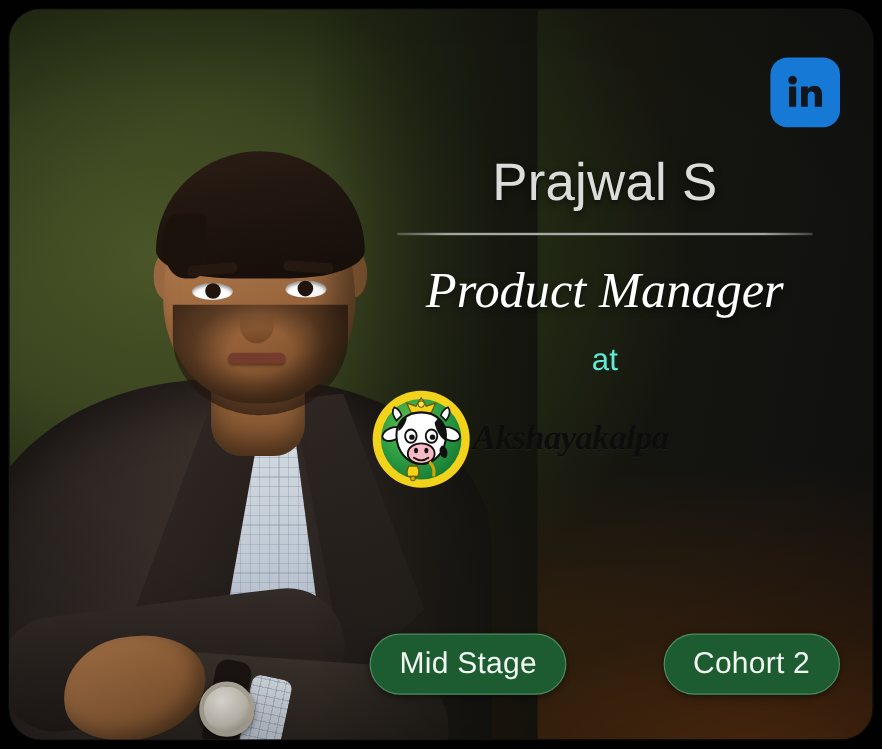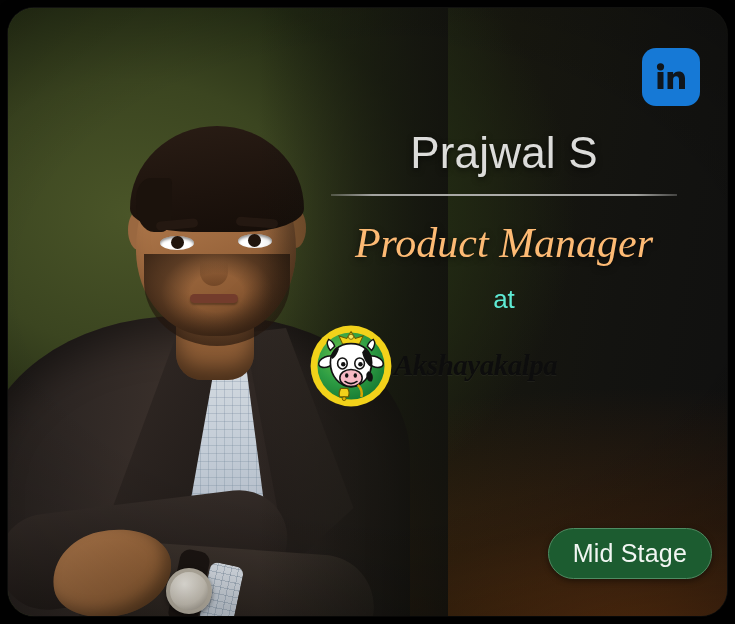--- a/index.html
+++ b/index.html
@@ -289,21 +289,21 @@
     height: 2px;
     margin: 18px auto 0 auto;
     background: linear-gradient(90deg, rgba(160,160,158,0.35) 0%, #a3a3a0 12%, #adadaa 50%, #a3a3a0 88%, rgba(160,160,158,0.35) 100%);
   }
   .role {
     margin-top: 24px;
     font-family: "Liberation Serif", "DejaVu Serif", serif;
     font-style: italic;
     font-size: 42px;
     font-weight: 400;
-    color: #fdba74;
+    color: #ffffff;
     line-height: 1.1;
     text-shadow: 0 2px 6px rgba(0,0,0,0.55);
   }
   .at {
     margin-top: 18px;
     font-size: 26px;
     color: #5eead4;
   }
 
   
@@ -326,25 +326,25 @@
     font-weight: 700;
     font-size: 29px;
     color: #0d0d0d;
     letter-spacing: -0.5px;
     text-shadow: 0 1px 0 rgba(255,255,255,0.04);
   }
 
   
   .badges {
     position: absolute;
-    left: 312px;
+    left: 300px;
     top: 520px;
     width: 392px;
     display: flex;
-    justify-content: flex-end;
+    justify-content: space-between;
     gap: 13px;
   }
   .badge {
     height: 51px;
     box-sizing: border-box;
     padding: 0 24px;
     display: flex;
     align-items: center;
     justify-content: center;
     border-radius: 26px;
@@ -453,16 +453,17 @@
             <path d="M38 76 q-3 6 -1 10 l10 0 q2 -6 -1 -10z" fill="#f2d21a" stroke="#6b5a00" stroke-width="1.4"></path>
             <circle cx="42" cy="88" r="2.2" fill="#e0b400" stroke="#6b5a00" stroke-width="1"></circle>
           </svg>
         </div>
         <div class="company-name">Akshayakalpa</div>
       </div>
     </div>
 
     <div class="badges">
       <div class="badge">Mid Stage</div>
+      <div class="badge">Cohort 2</div>
     </div>
 
   </div>
 </div>
 
 </body></html>

